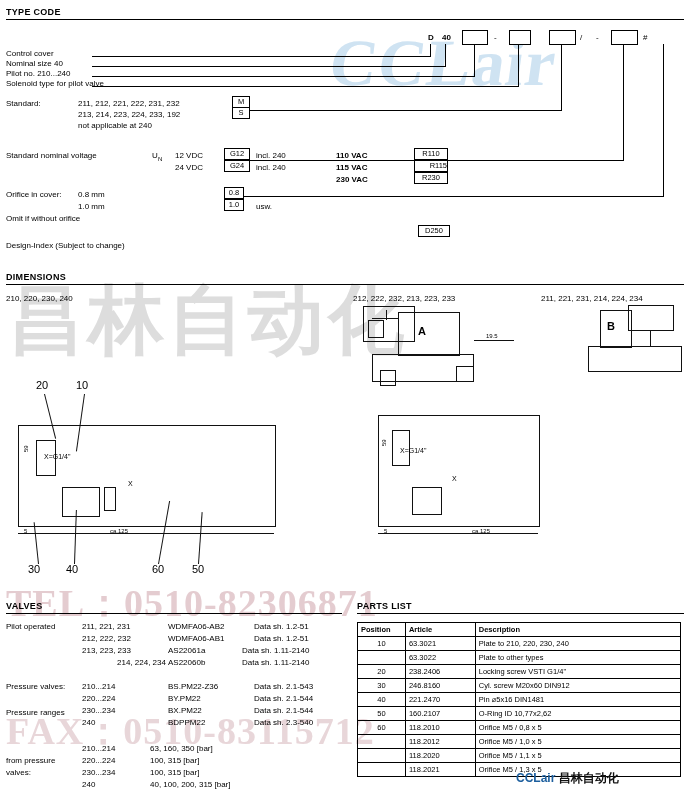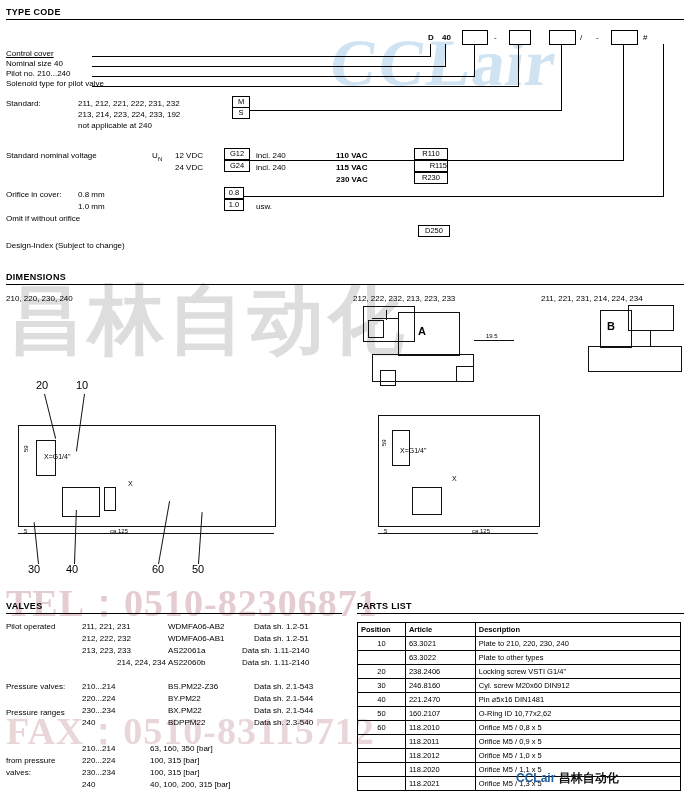--- a/index.html
+++ b/index.html
@@ -78,21 +78,21 @@
   <div class="t b" style="left:442px;top:33px;">40</div>
   <div class="box" style="left:462px;top:30px;width:24px;height:13px;"></div>
   <div class="t" style="left:494px;top:33px;">-</div>
   <div class="box" style="left:509px;top:30px;width:20px;height:13px;"></div>
   <div class="box" style="left:549px;top:30px;width:25px;height:13px;"></div>
   <div class="t" style="left:580px;top:33px;">/</div>
   <div class="t" style="left:596px;top:33px;">-</div>
   <div class="box" style="left:611px;top:30px;width:25px;height:13px;"></div>
   <div class="t" style="left:643px;top:33px;">#</div>
 
-  <div class="t" style="left:6px;top:49px;text-decoration:underline;">Control cover</div>
+  <div class="t" style="left:6px;top:49px;">Control cover</div>
   <div class="t" style="left:6px;top:59px;">Nominal size 40</div>
   <div class="t" style="left:6px;top:69px;">Pilot no.  210...240</div>
   <div class="t" style="left:6px;top:79px;">Solenoid type for pilot valve</div>
 
   <div class="leader" style="left:92px;top:56px;width:338px;height:1px;"></div>
   <div class="leader" style="left:430px;top:44px;width:1px;height:13px;"></div>
   <div class="leader" style="left:92px;top:66px;width:353px;height:1px;"></div>
   <div class="leader" style="left:445px;top:44px;width:1px;height:23px;"></div>
   <div class="leader" style="left:92px;top:76px;width:382px;height:1px;"></div>
   <div class="leader" style="left:474px;top:44px;width:1px;height:33px;"></div>
@@ -292,25 +292,20 @@
         <td>160.2107</td>
         <td>O-Ring ID 10,77x2,62</td>
       </tr>
       <tr>
         <td class="tdc">60</td>
         <td>118.2010</td>
         <td>Orifice M5 / 0,8 x 5</td>
       </tr>
       <tr>
         <td class="tdc"></td>
-        <td>118.2011</td>
-        <td>Orifice M5 / 0,9 x 5</td>
-      </tr>
-      <tr>
-        <td class="tdc"></td>
         <td>118.2012</td>
         <td>Orifice M5 / 1,0 x 5</td>
       </tr>
       <tr>
         <td class="tdc"></td>
         <td>118.2020</td>
         <td>Orifice M5 / 1,1 x 5</td>
       </tr>
       <tr>
         <td class="tdc"></td>

